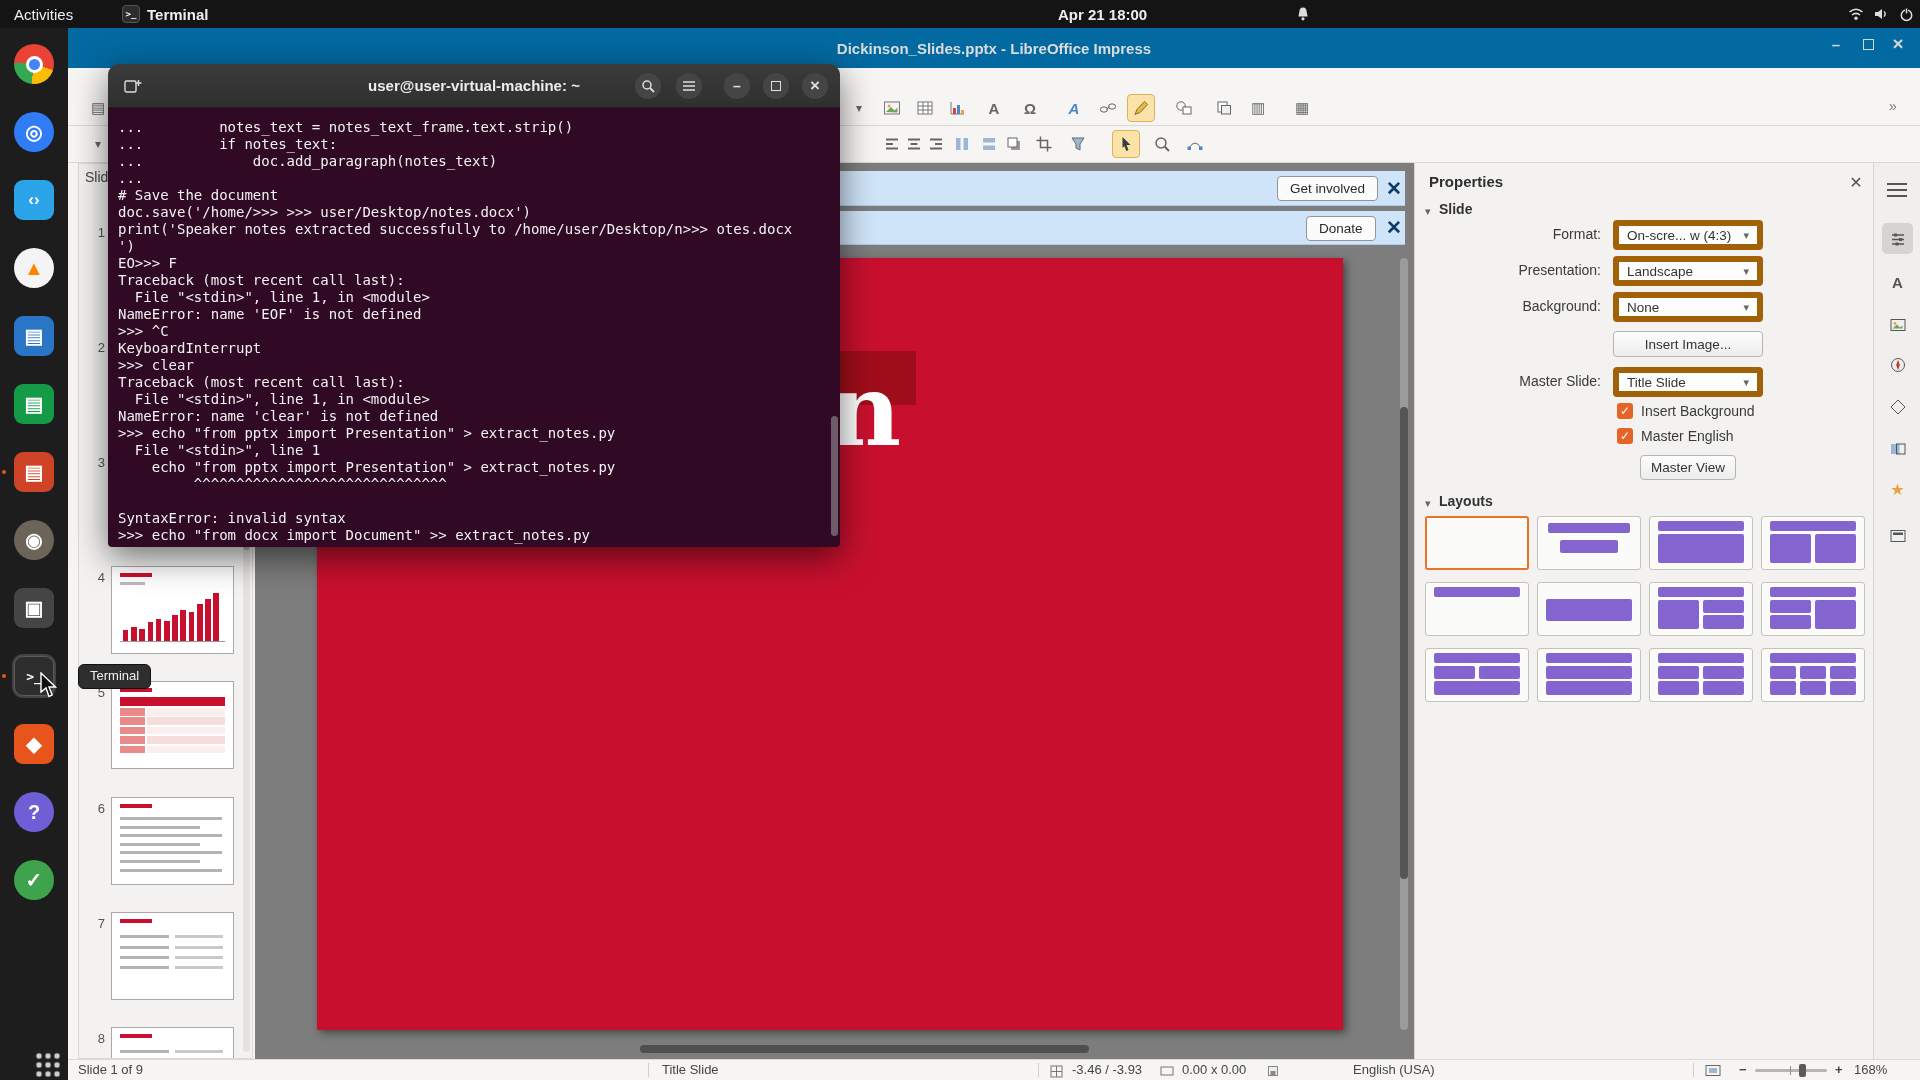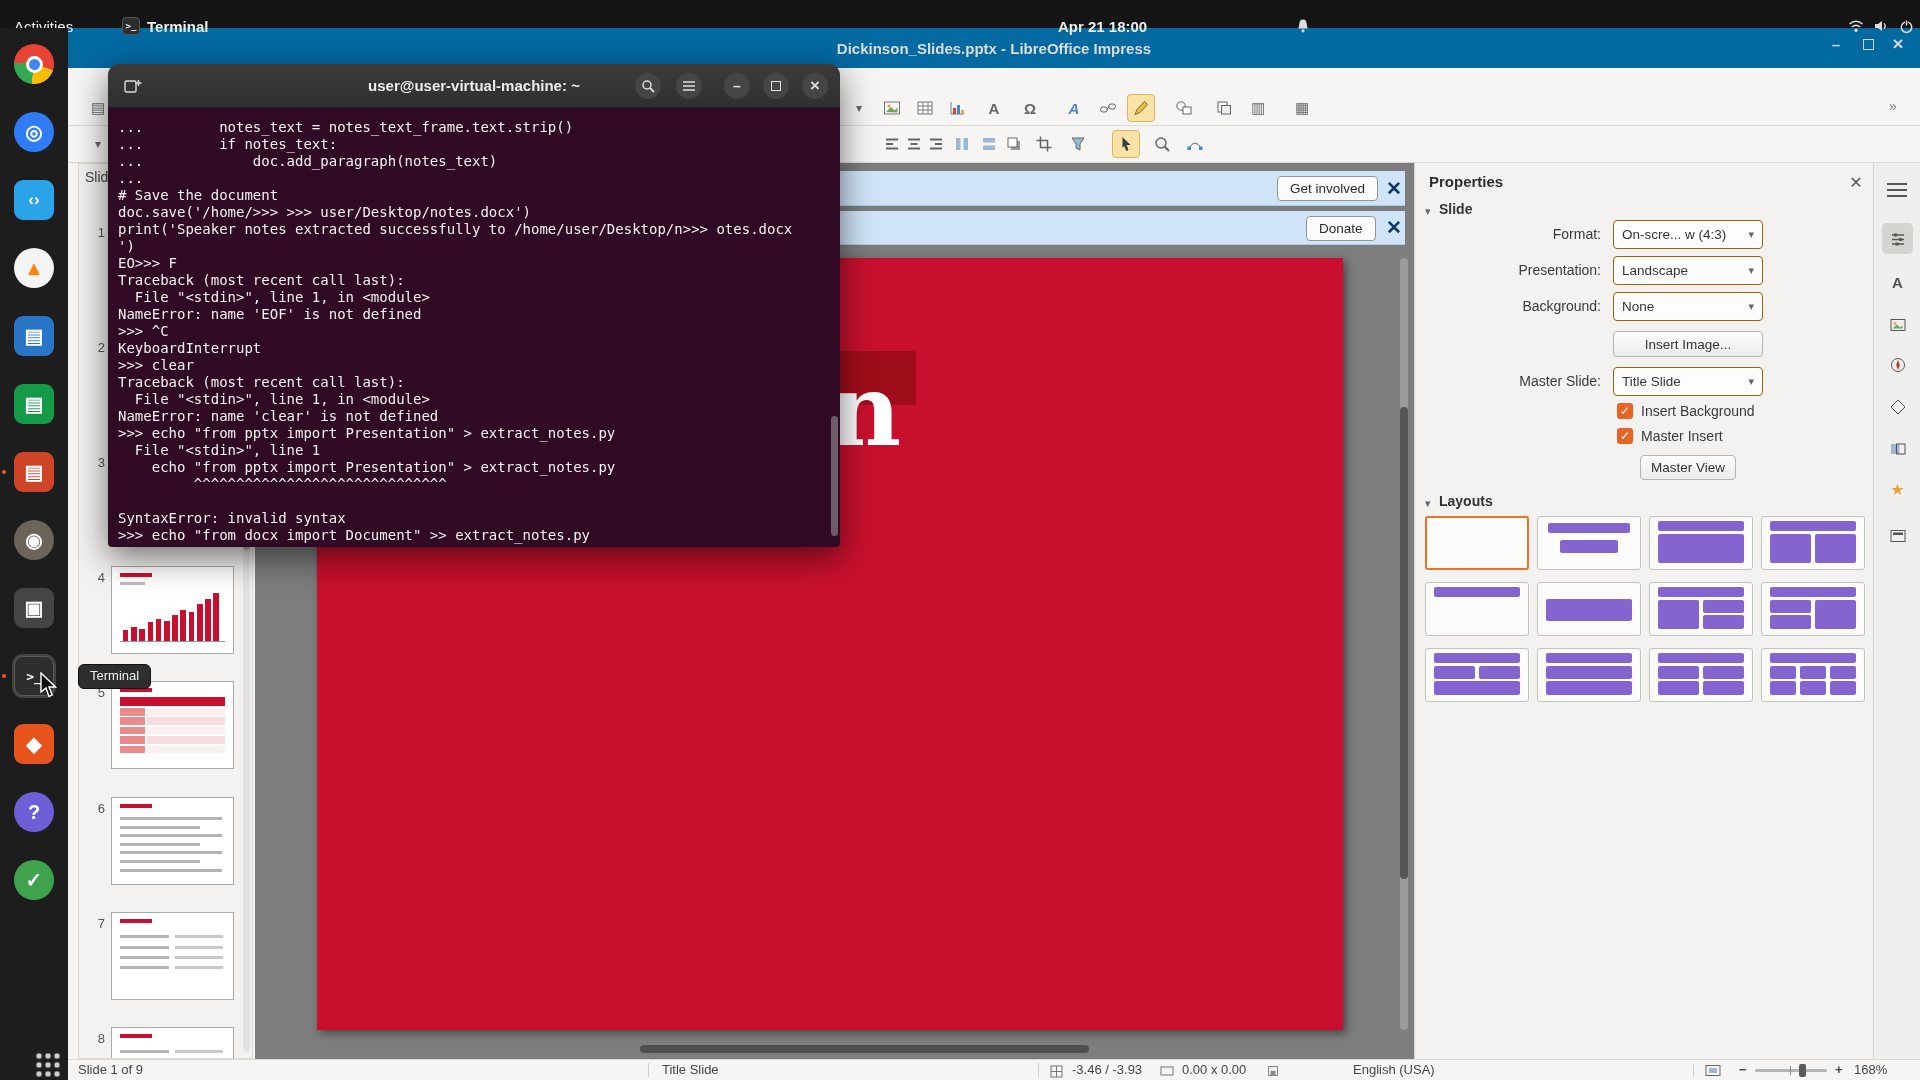--- a/index.html
+++ b/index.html
@@ -2,21 +2,21 @@
 <html><head>
 <meta charset="utf-8">
 <style>
   *{margin:0;padding:0;box-sizing:border-box}
   html,body{width:1920px;height:1080px;overflow:hidden;background:#1a1a1a;
     font-family:"Liberation Sans",sans-serif;-webkit-font-smoothing:antialiased}
 
   
   #topbar{position:absolute;left:0;top:0;width:1920px;height:28px;background:#141414;
     color:#eee;font-size:15px;z-index:20}
-  #topbar .tb-item{position:absolute;top:12px;height:28px;display:flex;align-items:center;gap:7px}
+  #topbar .tb-item{position:absolute;top:0;height:28px;display:flex;align-items:center;gap:7px}
   #topbar svg{display:block}
 
   
   #dock{position:absolute;left:0;top:28px;width:68px;height:1052px;background:#1d1d1d;z-index:30}
   #dock-items{position:absolute;left:12px;top:14px;display:flex;flex-direction:column;gap:24px}
   .dock-item{width:44px;height:44px;border-radius:11px;display:flex;align-items:center;
     justify-content:center;position:relative;cursor:pointer}
   .dock-item.focused{background:rgba(255,255,255,.17)}
   .dock-item .run-dot{position:absolute;left:-10px;top:20px;width:4px;height:4px;border-radius:50%;
     background:#e95420}
@@ -83,21 +83,21 @@
 
   
   #props{position:absolute;left:1346px;top:135px;width:459px;height:896px;background:#f3f2f1;
     border-left:1px solid #d8d4cf;font-size:14px;color:#3a3a3a}
   #props .hdr{position:absolute;left:14px;top:10px;font-weight:bold;font-size:15px;color:#2f2f2f}
   #props .hdr-close{position:absolute;left:430px;top:8px;width:22px;height:22px;display:flex;align-items:center;
     justify-content:center;font-size:16px;color:#555;cursor:pointer}
   .sec-chev{position:absolute;font-size:11px;color:#666}
   .sec-title{position:absolute;font-weight:bold;color:#333}
   .plabel{position:absolute;left:0;width:186px;text-align:right}
-  .dd{position:absolute;left:198px;width:150px;height:29px;background:#fdfdfd;border:1px solid #a16207;
+  .dd{position:absolute;left:198px;width:150px;height:29px;background:#fdfdfd;border:6px solid #a16207;
     border-radius:4px;display:flex;align-items:center;padding:9px 8px;font-size:13.5px;color:#333;cursor:pointer}
   .dd .car{margin-left:auto;font-size:11px;color:#666}
   .pbtn{position:absolute;height:26px;background:linear-gradient(#fdfdfd,#ececec);border:1px solid #b7b3ad;
     border-radius:4px;font-size:13.5px;color:#333;display:flex;align-items:center;justify-content:center;cursor:pointer}
   .cbrow{position:absolute;display:flex;align-items:center;gap:8px}
   .cb{width:16px;height:16px;border-radius:3px;background:#e66425;color:#fff;font-size:12px;display:flex;
     align-items:center;justify-content:center;cursor:pointer}
   #layout-grid .lcell{position:absolute;width:104px;height:54px;background:#fbfbfa;border:1px solid #c6c2bd;
     border-radius:3px;cursor:pointer}
   #layout-grid .lcell.sel{border:2px solid #e87424}
@@ -519,21 +519,21 @@
       <span>Title Slide</span>
       <span class="car">▾</span>
       </span>
 
     <span class="cbrow" style="left:202px;top:240px">
       <span class="cb">✓</span>
       <span>Insert Background</span>
       </span>
     <span class="cbrow" style="left:202px;top:265px">
       <span class="cb">✓</span>
-      <span>Master Insert</span>
+      <span>Master English</span>
       </span>
 
     <span class="pbtn" style="left:225px;top:292px;width:96px;height:25px">Master View</span>
 
     <span class="sec-chev" style="left:10px;top:334px">▾</span>
     <span class="sec-title" style="left:24px;top:330px">Layouts</span>
     <div id="layout-grid">
         <div class="lcell sel" title="Blank Slide" style="left: 10px; top: 353px;"></div>
         <div class="lcell" title="Title Slide" style="left: 122px; top: 353px;">
           <i style="left: 10%; top: 12%; width: 80%; height: 18%;"></i>

